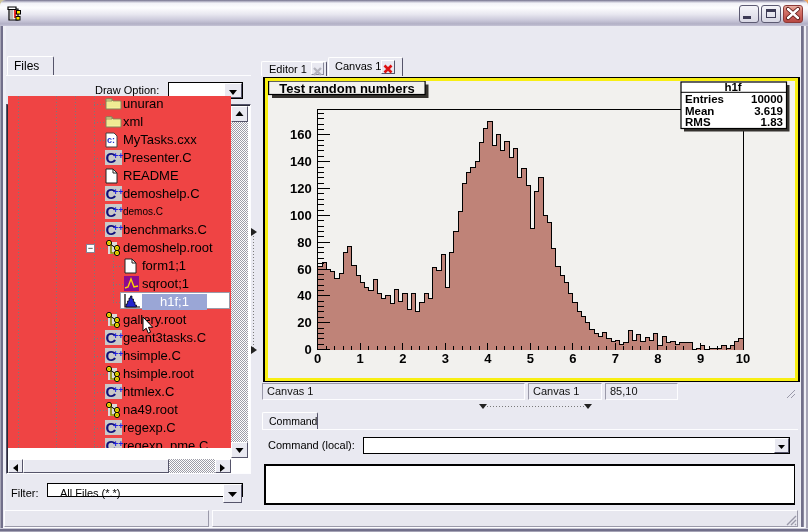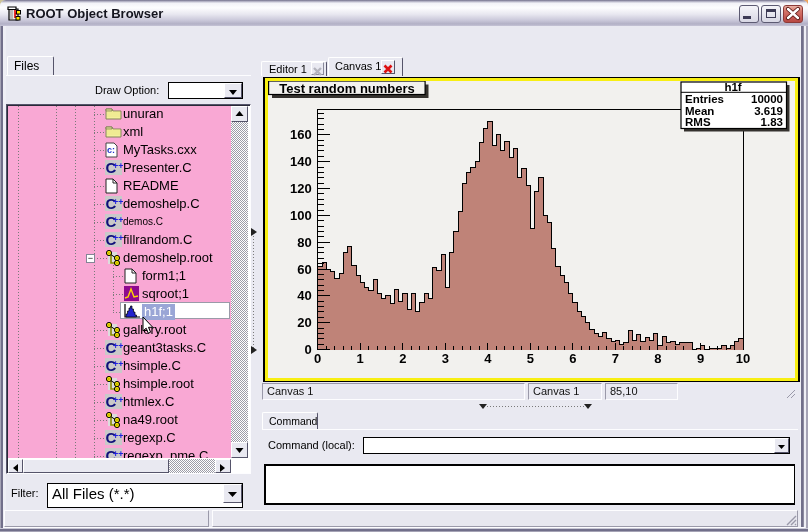--- a/index.html
+++ b/index.html
@@ -20,21 +20,20 @@
   <div class="abs" style="left:7px;top:6px;width:15px;height:15px">
     <svg width="15" height="15" viewBox="0 0 15 15">
       <path d="M2 3 h9 v11 h-9 z" fill="#e8e8e8" stroke="#000" stroke-width="1.2"></path>
       <path d="M1 1 h8 v2.5 h-8 z" fill="#fff" stroke="#000" stroke-width="1.2"></path>
       <rect x="3" y="4" width="3" height="9" fill="#b8b8b8"></rect>
       <path d="M8 4 v8 M8 7.5 h3" stroke="#e00000" stroke-width="1.6" fill="none"></path>
       <rect x="9.5" y="4.5" width="4" height="3.5" fill="#ffe900" stroke="#000" stroke-width="1"></rect>
       <rect x="9" y="10.5" width="4" height="3.5" fill="#ffe900" stroke="#000" stroke-width="1"></rect>
     </svg>
   </div>
-  <div class="abs" style="left:26px;top:0;height:26px;line-height:27px;font-size:13px;font-weight:bold;color:#15151f">ROOT Object Browser</div>
 
   <div class="cbtn" style="left:739px;top:5px;width:20px;height:18px">
       <div class="abs" style="left:3px;bottom:3px;width:8px;height:3px;background:#3c3a55"></div>
     </div>
   <div class="cbtn" style="left:761px;top:5px;width:20px;height:18px">
       <div class="abs" style="left:4px;top:3px;width:10px;height:9px;border:1px solid #3c3a55;border-top:3px solid #3c3a55"></div>
     </div>
   <div class="abs" style="left:783px;top:5px;width:20px;height:18px;background:linear-gradient(#eab3a6 0%,#d4766b 30%,#c65a55 70%,#b84842 100%);border:1px solid #8c3a38;border-radius:3px">
     <svg width="18" height="16" viewBox="0 0 18 16">
         <path d="M4 3 L14 12 M14 3 L4 12" stroke="#5a1815" stroke-width="4.2" stroke-linecap="round"></path>
@@ -64,21 +63,21 @@
     <div class="abs" style="right:0px;top:0px;width:18px;height:15px;background:#e9e9f1;border:1px solid #fff;border-right-color:#55546a;border-bottom-color:#55546a">
       <svg width="16" height="13">
           <path d="M4 5 h8 l-4 5 z" fill="#000"></path>
         </svg>
     </div>
   </div>
 
   <div class="abs" style="left:6px;top:104px;width:245px;height:370px;border:1px solid #55546a;border-right-color:#fdfdff;border-bottom-color:#fdfdff;background:#fff">
     <div class="abs" style="left:0;top:0;width:243px;height:368px;border:1px solid #2a2a38;border-right:none;border-bottom:none"></div>
   </div>
-  <div class="abs" style="left:8px;top:106px;width:223px;height:352px;background:#f9a8d4;overflow:hidden">
+  <div class="abs" style="left:8px;top:96px;width:223px;height:352px;background:#ef4444;overflow:hidden">
     <div class="abs" style="left:-8px;top:-106px;width:231px;height:458px">
         <div class="vdot" style="left:18px;top:106px;height:352px"></div>
         <div class="vdot" style="left:56px;top:106px;height:352px"></div>
         <div class="vdot" style="left:75px;top:106px;height:352px"></div>
         <div class="vdot" style="left:94px;top:106px;height:352px"></div>
         <div class="vdot" style="left:113px;top:262px;height:50px"></div>
         <div class="hdot" style="left:94px;top:114px;width:13px"></div>
         <div class="hdot" style="left:94px;top:132px;width:13px"></div>
         <div class="hdot" style="left:94px;top:150px;width:13px"></div>
         <div class="hdot" style="left:94px;top:168px;width:13px"></div>
@@ -136,21 +135,21 @@
             <rect x="0" y="0" width="17" height="15" fill="#c9c9c9"></rect>
             <text x="0.5" y="13" font-family="Liberation Sans" font-size="15" font-weight="bold" fill="#10107a">C</text>
             <text x="8" y="9" font-family="Liberation Sans" font-size="9" font-weight="bold" fill="#2020dd">++</text>
           </svg></div>
         <div style="position:absolute;left:123px;top:214px;height:16px;line-height:16px;font-size:10px">demos.C</div>
         <div style="position:absolute;left:105px;top:232px;width:18px;height:16px"><svg width="18" height="16" viewBox="0 0 18 16">
             <rect x="0" y="0" width="17" height="15" fill="#c9c9c9"></rect>
             <text x="0.5" y="13" font-family="Liberation Sans" font-size="15" font-weight="bold" fill="#10107a">C</text>
             <text x="8" y="9" font-family="Liberation Sans" font-size="9" font-weight="bold" fill="#2020dd">++</text>
           </svg></div>
-        <div style="position:absolute;left:123px;top:232px;height:16px;line-height:16px;font-size:13px">fillrandom.C</div>
+        <div style="position:absolute;left:123px;top:232px;height:16px;line-height:16px;font-size:13px">benchmarks.C</div>
         <div style="position:absolute;left:105px;top:250px;width:18px;height:16px"><svg width="18" height="16" viewBox="0 0 18 16">
             <rect x="3" y="2" width="9" height="12" fill="#dcdcdc"></rect>
             <path d="M6 3 v10 h5" stroke="#8a8a00" stroke-width="1.6" fill="none"></path>
             <path d="M5 4 L11 8 M11 8 L11 13" stroke="#000" stroke-width="1"></path>
             <g stroke="#000" stroke-width="1" fill="#ffee00">
               <circle cx="4" cy="3" r="2.6"></circle>
               <circle cx="12" cy="8" r="2.6"></circle>
               <circle cx="12" cy="13" r="2.6"></circle>
             </g>
             <g fill="#958b00">
@@ -171,21 +170,21 @@
         <div style="position:absolute;left:124px;top:286px;width:18px;height:16px"><svg width="16" height="16" viewBox="0 0 16 16">
             <rect x="0" y="0" width="15" height="15" fill="#8e0a8e"></rect>
             <path d="M1 12 L4 11 L7 3 L10 11 L14 10" fill="none" stroke="#ffd700" stroke-width="1.4"></path>
           </svg></div>
         <div style="position:absolute;left:142px;top:286px;height:16px;line-height:16px;font-size:13px">sqroot;1</div>
         <div style="position:absolute;left:120px;top:302px;width:110px;height:17px;background:#fff;border:1px solid #9a9aa8"></div>
         <div style="position:absolute;left:124px;top:304px;width:17px;height:16px"><svg width="17" height="15" viewBox="0 0 17 15">
             <path d="M1 0 V13 H16" stroke="#000" stroke-width="1.2" fill="none"></path>
             <path d="M2 13 V10 H3.5 V7 H5 V4 H6.5 V2 H8 V5 H9.5 V8 H11 V11 H12.5 V13 Z" fill="#2323cc" stroke="#000" stroke-width="0.7"></path>
           </svg></div>
-        <div style="position:absolute;left:142px;top:304px;height:16px;line-height:16px;background:#9aa6d6;color:#fff;padding:0 2px;font-size:13px">h1f;1</div>
+        <div style="position:absolute;left:142px;top:304px;height:16px;line-height:16px;background:#9aa6d6;color:#fff;padding:0 18px;font-size:13px">h1f;1</div>
         <div style="position:absolute;left:105px;top:322px;width:18px;height:16px"><svg width="18" height="16" viewBox="0 0 18 16">
             <rect x="3" y="2" width="9" height="12" fill="#dcdcdc"></rect>
             <path d="M6 3 v10 h5" stroke="#8a8a00" stroke-width="1.6" fill="none"></path>
             <path d="M5 4 L11 8 M11 8 L11 13" stroke="#000" stroke-width="1"></path>
             <g stroke="#000" stroke-width="1" fill="#ffee00">
               <circle cx="4" cy="3" r="2.6"></circle>
               <circle cx="12" cy="8" r="2.6"></circle>
               <circle cx="12" cy="13" r="2.6"></circle>
             </g>
             <g fill="#958b00">
@@ -281,21 +280,21 @@
   <div class="abs dither" style="left:8px;top:459px;width:223px;height:14px"></div>
   <div class="abs" style="left:8px;top:459px;width:15px;height:14px;background:#e9e9f1;border:1px solid #fff;border-right-color:#55546a;border-bottom-color:#55546a"><svg width="13" height="12">
         <path d="M4 6 l5 -4 v8 z" fill="#000"></path>
       </svg></div>
   <div class="abs" style="left:23px;top:459px;width:146px;height:14px;background:#e9e9f1;border:1px solid #fff;border-right-color:#55546a;border-bottom-color:#55546a"></div>
   <div class="abs" style="left:215px;top:459px;width:16px;height:14px;background:#e9e9f1;border:1px solid #fff;border-right-color:#55546a;border-bottom-color:#55546a"><svg width="14" height="12">
         <path d="M9 6 l-5 -4 v8 z" fill="#000"></path>
       </svg></div>
 
   <div class="abs" style="left:11px;top:483px;height:21px;line-height:21px;font-size:11px">Filter:</div>
-  <div class="abs" style="left:47px;top:483px;width:196px;height:25px;background:#fff;border:1px solid #000;font-size:15px;line-height:19px;padding-left:4px">All Files (*.*)
+  <div class="abs" style="left:47px;top:483px;width:196px;height:14px;background:#fff;border:1px solid #000;font-size:11px;line-height:19px;padding-left:12px">All Files (*.*)
     <div class="abs" style="right:0px;top:0px;width:19px;height:19px;background:#e9e9f1;border:1px solid #fff;border-right-color:#55546a;border-bottom-color:#55546a"><svg width="17" height="17">
           <path d="M4 7 h9 l-4.5 5 z" fill="#000"></path>
         </svg></div>
   </div>
 
   <div class="vdot" style="left:253px;top:236px;height:112px"></div>
   <svg class="abs" style="left:250px;top:228px" width="8" height="8">
       <path d="M1 0 l6 4 l-6 4 z" fill="#222"></path>
     </svg>
   <svg class="abs" style="left:250px;top:346px" width="8" height="8">

